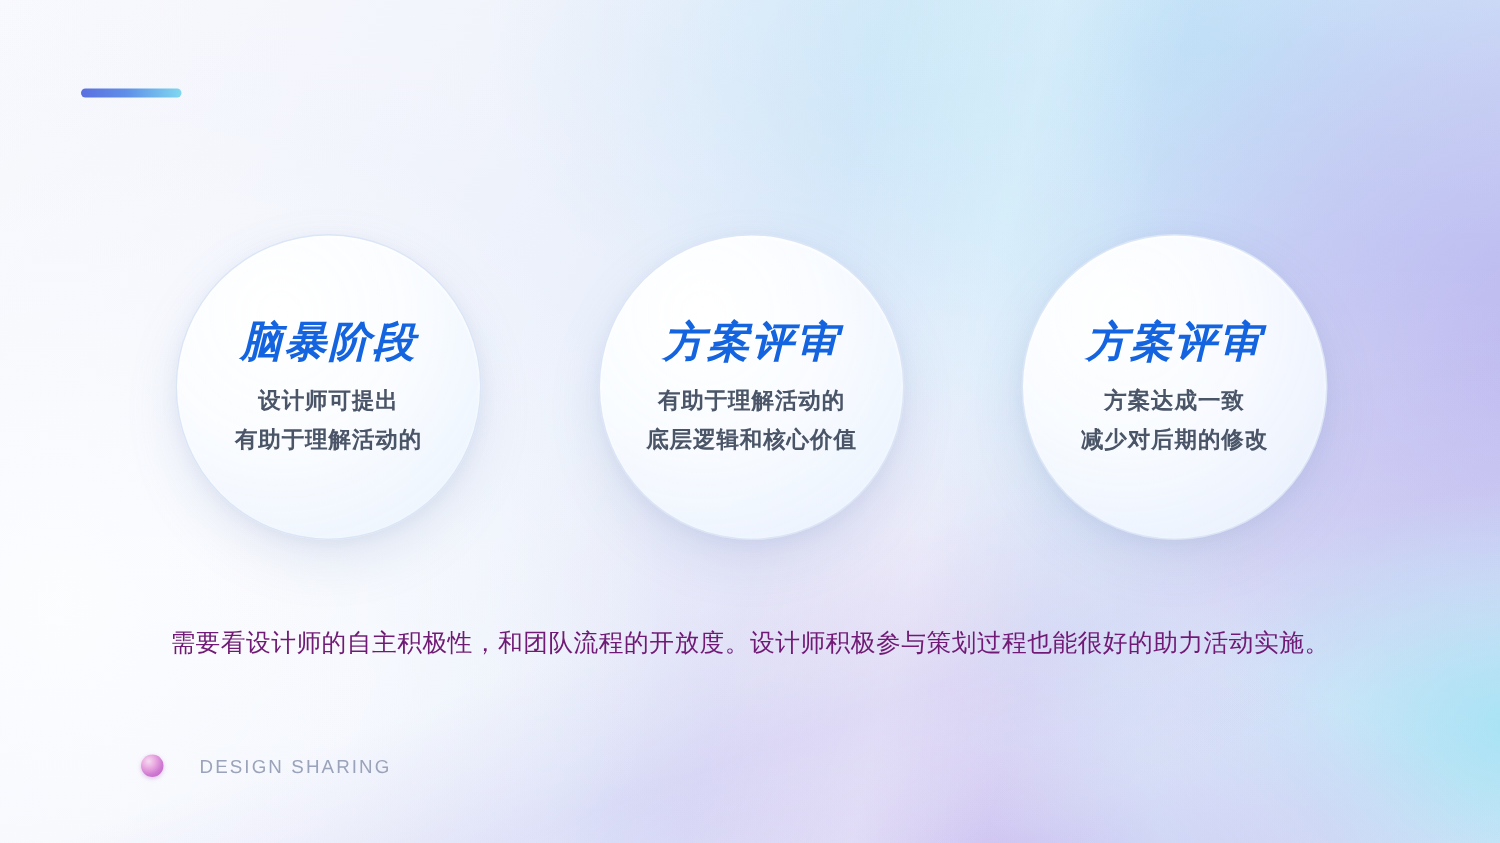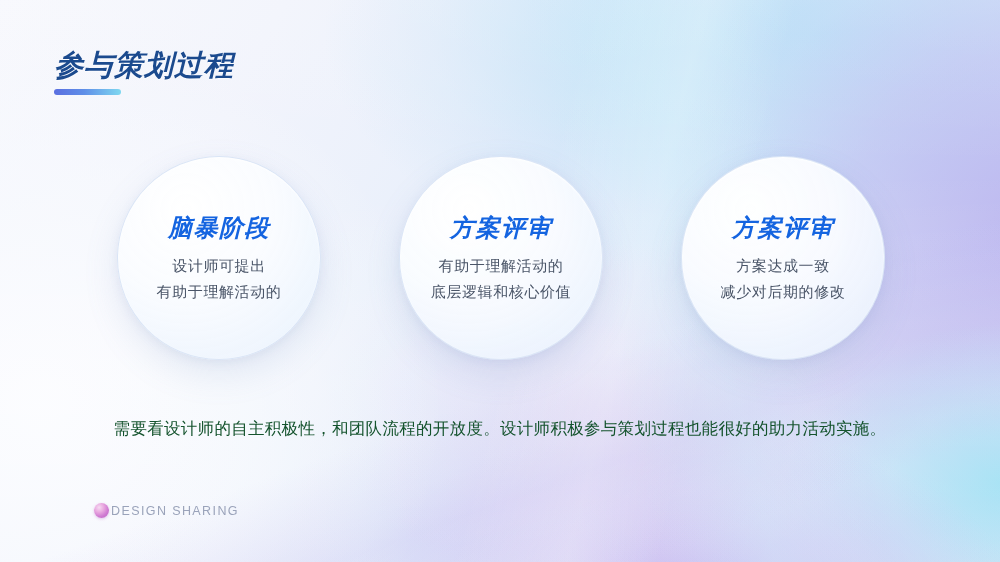--- a/index.html
+++ b/index.html
@@ -180,65 +180,66 @@
     display: flex;
     flex-direction: column;
     align-items: center;
     justify-content: center;
   }
   .circle-1 { left: 117px; }
   .circle-2 { left: 399px; align-items: center; }
   .circle-3 { left: 681px; }
 
   .circle-title {
-    font-size: 24px;
+    font-size: 28px;
     font-weight: bold;
     font-style: italic;
     letter-spacing: 1.5px;
     color: #1464e0;
     line-height: 1;
     margin-bottom: 17px;
     white-space: nowrap;
     text-shadow: 0 1px 1px rgba(255,255,255,0.7);
   }
   .circle-lines {
     display: flex;
     flex-direction: column;
     align-items: center;
     gap: 8px;
+    font-weight: bold;
   }
   .circle-line {
     font-size: 15px;
     color: #4a5568;
     letter-spacing: 0.6px;
     line-height: 1.2;
     white-space: nowrap;
   }
 
   
   .caption {
     position: absolute;
     left: 0;
     top: 418px;
     width: 1000px;
     text-align: center;
     font-size: 16.5px;
     letter-spacing: 0.3px;
-    color: #14532d;
+    color: #701a75;
     white-space: nowrap;
   }
 
   
   .footer {
     position: absolute;
     left: 50px;
     top: 503px;
     display: flex;
     align-items: center;
-    gap: 2px;
+    gap: 24px;
     padding-left: 44px;
   }
   .footer-dot {
     width: 15px;
     height: 15px;
     border-radius: 50%;
     background:
       radial-gradient(circle at 34% 30%,
         #f6dbf2 0%,
         #e9a9e0 32%,
@@ -266,21 +267,20 @@
   <div class="bg-layer bg-violet-bottom"></div>
   <div class="bg-layer bg-pink-mid"></div>
   <div class="bg-layer bg-white-left"></div>
   <div class="bg-layer bg-streak-a"></div>
   <div class="bg-layer bg-streak-b"></div>
   <div class="bg-layer bg-streak-c"></div>
   <div class="bg-layer bg-veil"></div>
 
   <div class="header">
     <div class="title-block">
-      <div class="page-title">参与策划过程</div>
       <div class="title-underline"></div>
     </div>
   </div>
 
   <div class="circle-row">
 
     <div class="circle circle-1">
       <div class="circle-title">脑暴阶段</div>
       <div class="circle-lines">
         <div class="circle-line">设计师可提出</div>

